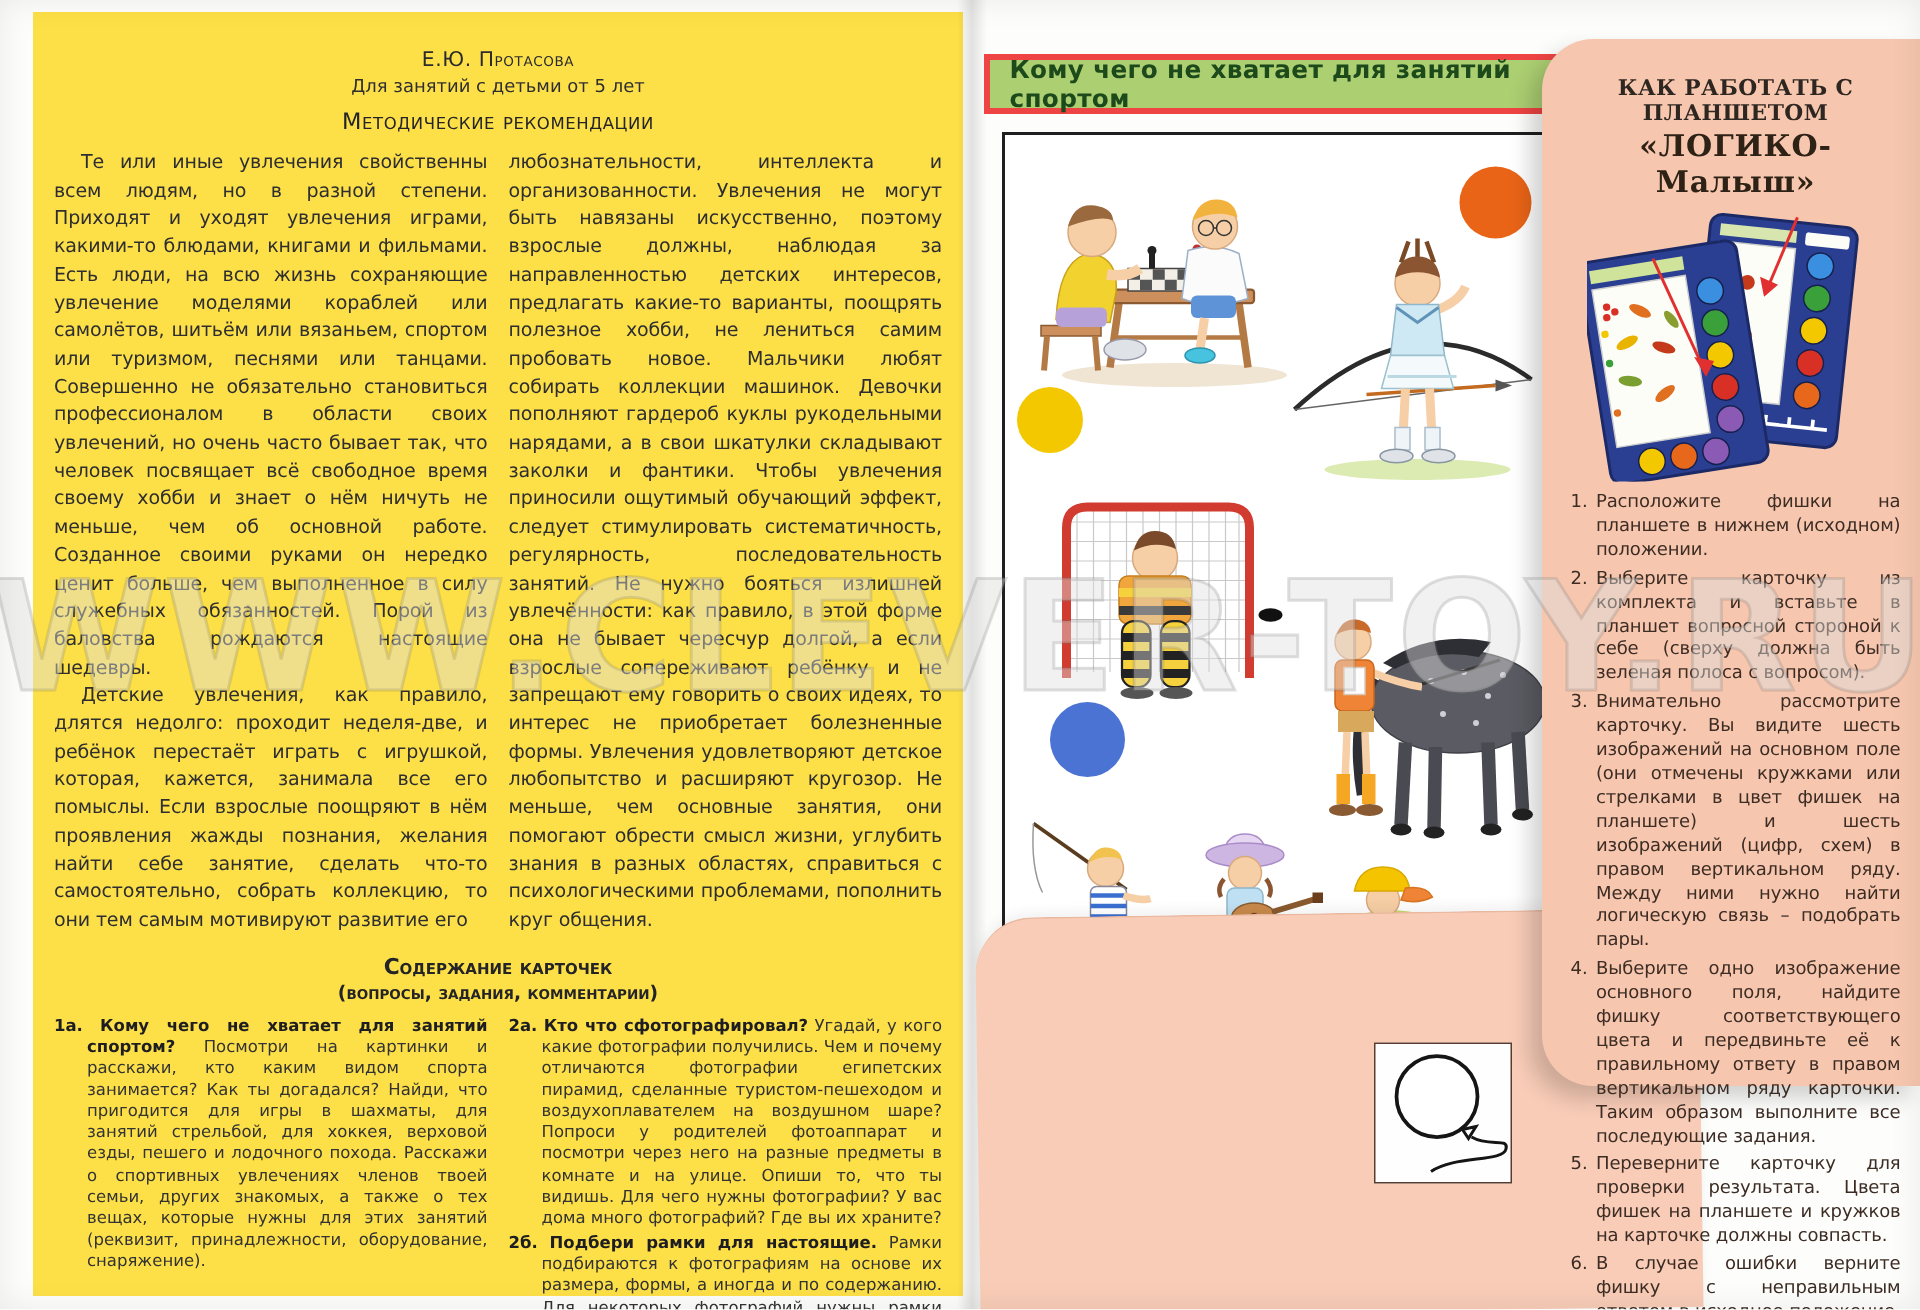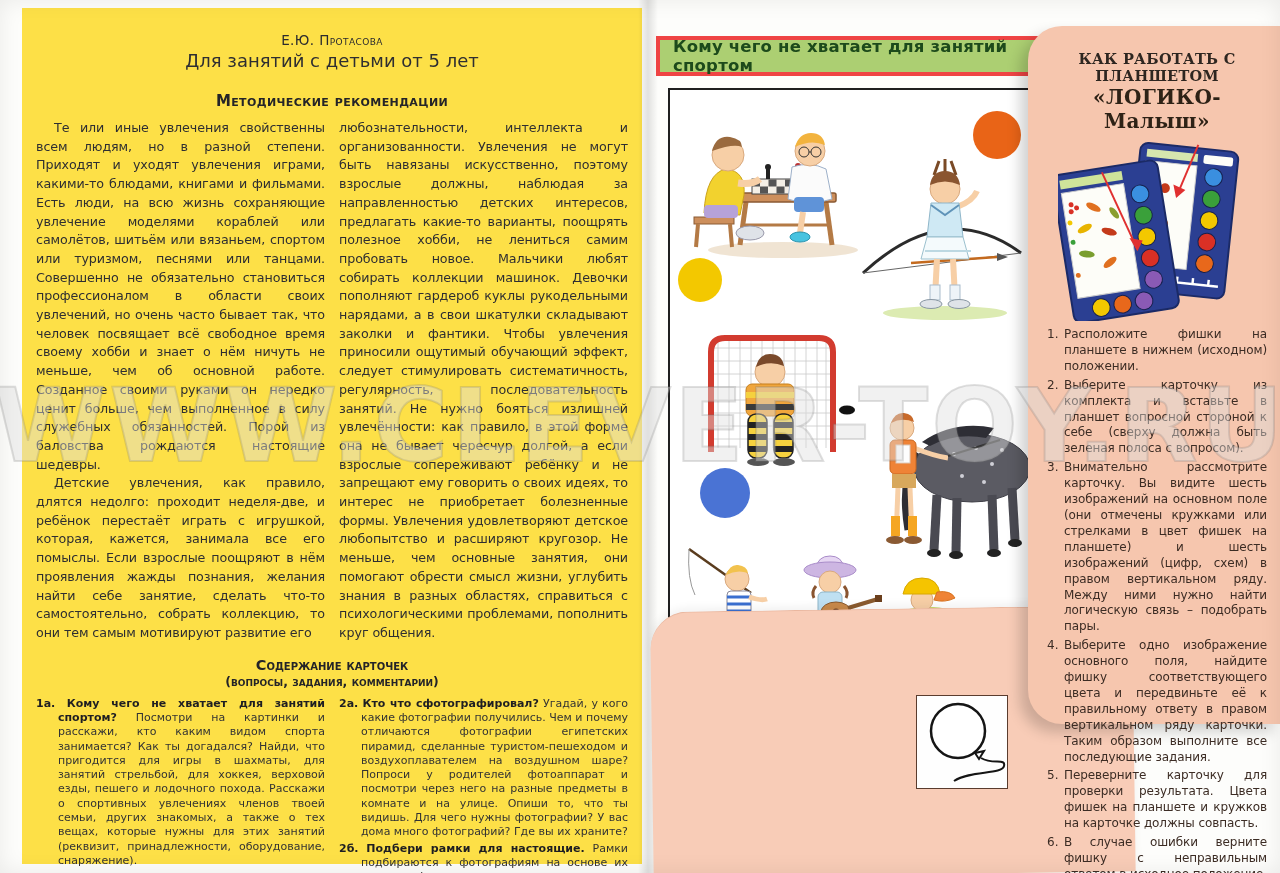--- a/index.html
+++ b/index.html
@@ -5,22 +5,22 @@
   html,body{margin:0;padding:0;background:#ffffff;}
   .canvas{position:relative;width:1280px;height:873px;background:#fdfdfb;overflow:hidden;
           font-family:"DejaVu Sans",sans-serif;color:#2e2e31;}
   .canvas::after{content:"";position:absolute;inset:0;box-shadow:inset 0 0 22px rgba(0,0,0,.08);pointer-events:none;z-index:40;}
 
   
   .page-left{position:absolute;left:22px;top:8px;width:620px;height:856px;background:#fde047;padding:0 14px;box-sizing:border-box;}
   .lp-header{text-align:center;}
   .author{margin-top:24px;font-variant:small-caps;font-size:13.5px;letter-spacing:.4px;color:#2b2b2e;}
   .doc-title{font-size:19px;font-weight:700;margin-top:5px;color:#222;}
-  .doc-subtitle{font-size:18px;margin-top:2px;}
-  .sec-heading{font-variant:small-caps;font-weight:700;font-size:15px;letter-spacing:.4px;margin-top:21px;color:#242428;}
+  .doc-subtitle{font-size:12px;margin-top:2px;}
+  .sec-heading{font-variant:small-caps;font-weight:400;font-size:15px;letter-spacing:.4px;margin-top:8px;color:#242428;}
   .cols{display:flex;gap:14px;margin-top:9px;justify-content:center;}
   .col{flex:1 1 0;}
   .main-cols p{margin:0;font-size:12.7px;line-height:18.7px;text-align:justify;letter-spacing:-.1px;}
   .ind{text-indent:18px;}
   .contents-heading{margin-top:14px;text-align:center;font-variant:small-caps;font-weight:700;font-size:14.5px;line-height:17px;color:#242428;}
   .contents-sub{font-size:12.5px;font-weight:700;font-variant:small-caps;text-align:center;line-height:15px;color:#242428;}
   .item-cols{margin-top:8px;}
   .item{margin:0 0 2px;font-size:11px;line-height:14.3px;text-align:justify;padding-left:22px;text-indent:-22px;color:#333;}
   .item b{color:#1e1e22;}
 

